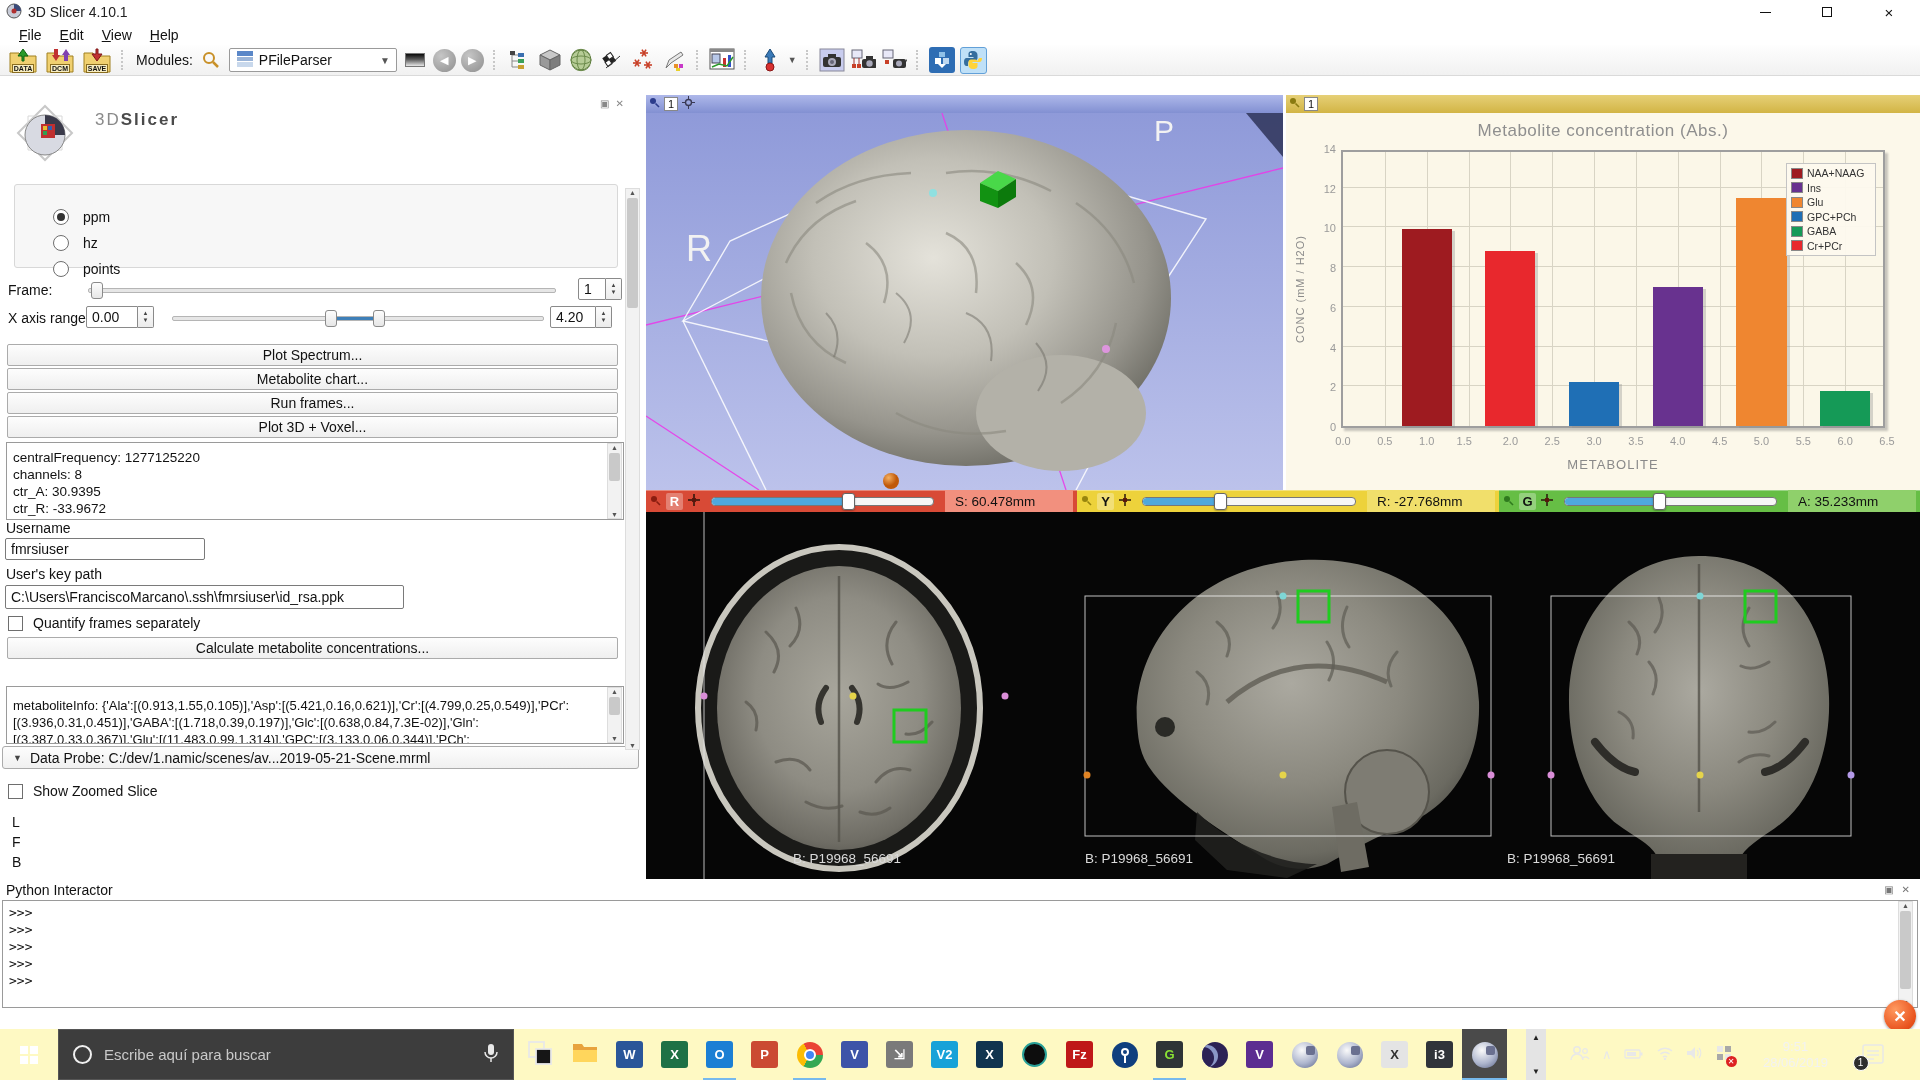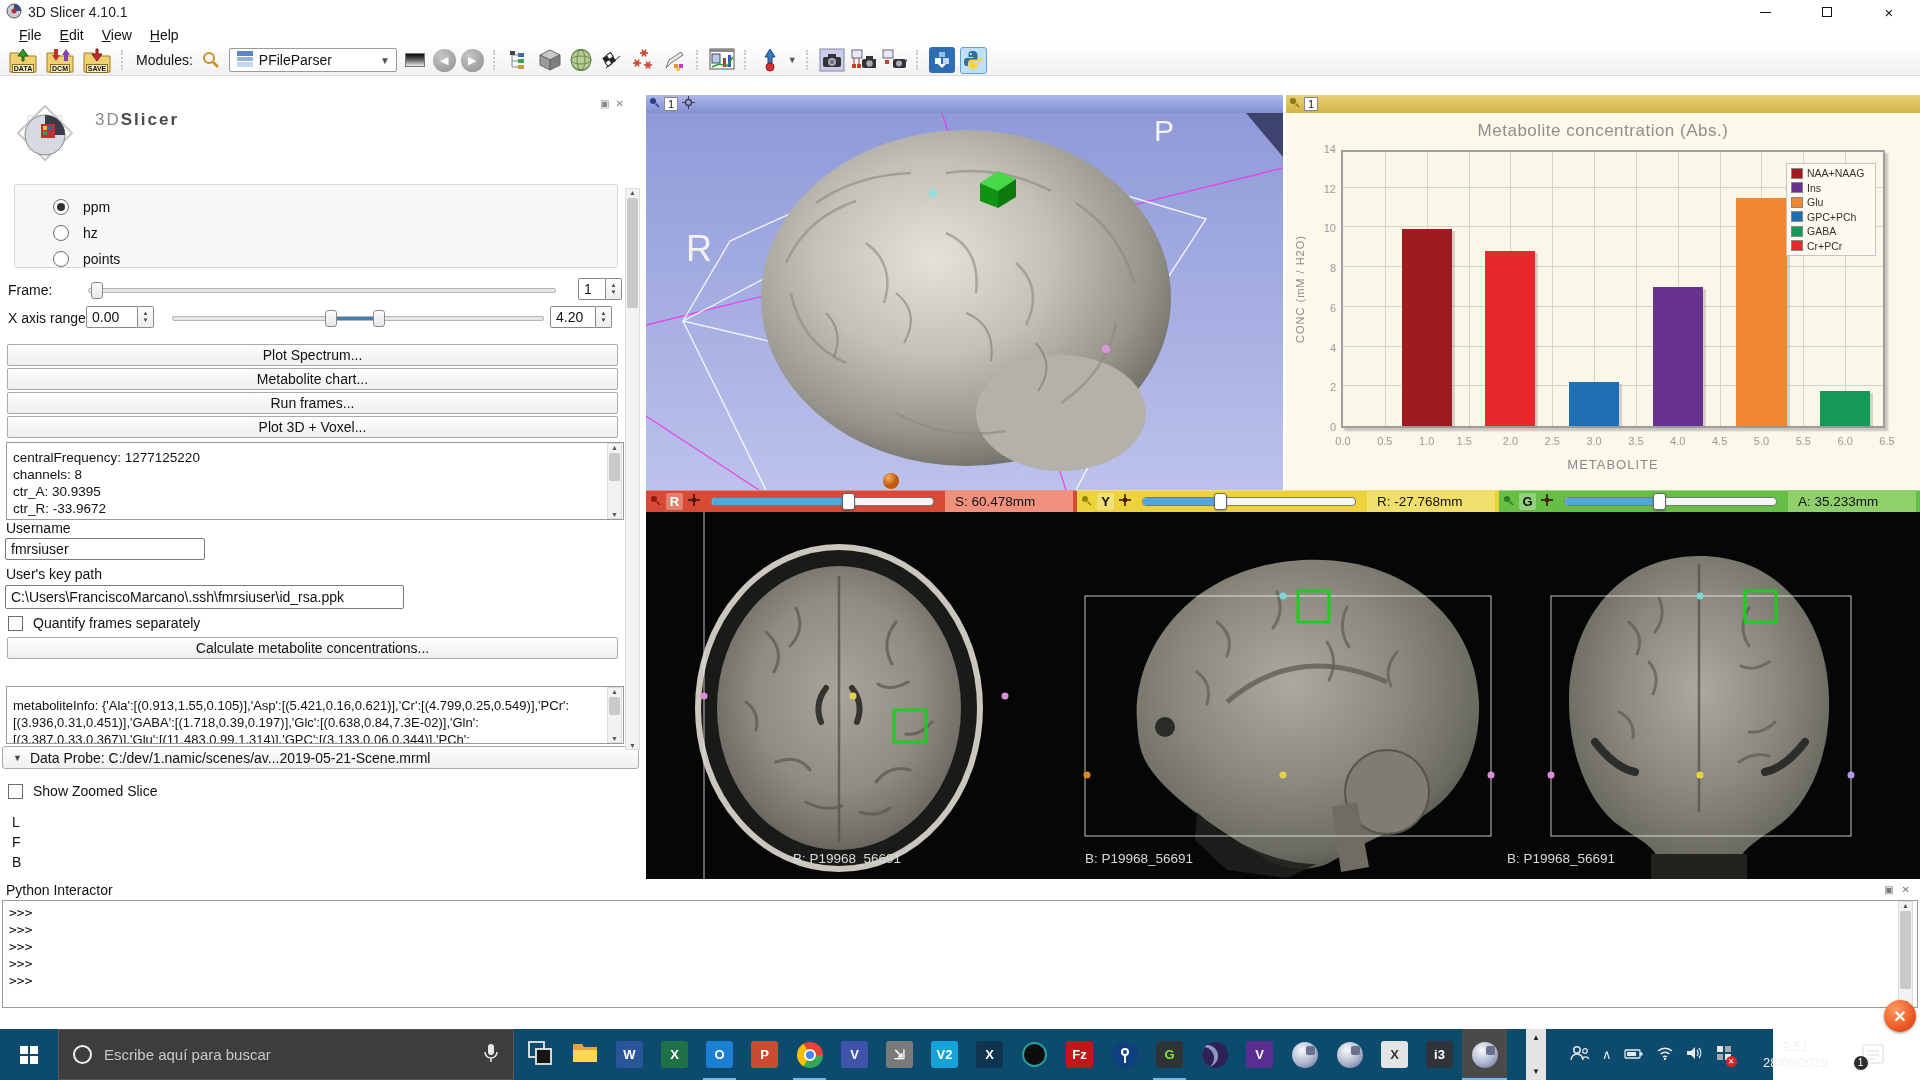--- a/index.html
+++ b/index.html
@@ -75,21 +75,21 @@
 .sb-letter{min-width:17px;height:17px;text-align:center;font-weight:bold;font-size:13px;line-height:17px;background:rgba(255,255,255,.3);border-radius:2px}
 .sb-slider{flex:1;position:relative;height:9px;background:#F6F6F6;border:1px solid #777;border-radius:4px;margin:0 6px}
 .sb-fill{position:absolute;left:0;top:0;bottom:0;background:#4FA8DC;border-radius:4px 0 0 4px}
 .sb-handle{position:absolute;top:-5px;width:13px;height:17px;background:#fff;border:1px solid #666;border-radius:3px;box-shadow:0 1px 2px rgba(0,0,0,.3)}
 .sb-val{height:100%;display:flex;align-items:center;padding:0 10px;font-size:13.5px;min-width:128px;color:#111}
 
 #pyLabel{position:absolute;left:6px;top:882px;font-size:14px;color:#111}
 #pyConsole{position:absolute;left:2px;right:2px;top:900px;height:108px;background:#fff;border:1px solid #9A9A9A;font-family:"DejaVu Sans Mono",monospace;font-size:13px;line-height:17px;padding:3px 6px}
 .pyicons{position:absolute;right:10px;top:884px;display:flex;gap:8px;color:#777;font-size:10px}
 
-#taskbar{position:absolute;left:0;top:1029px;width:1773px;height:51px;background:#0c4a6e;display:flex;align-items:stretch}
+#taskbar{position:absolute;left:0;top:1029px;width:1920px;height:51px;background:#fef9c3;display:flex;align-items:stretch}
 .startbtn{width:58px;display:flex;align-items:center;justify-content:center}
 .winlogo{display:grid;grid-template-columns:8px 8px;grid-template-rows:8px 8px;gap:2px}
 .winlogo span{background:#fff}
 #searchbox{width:456px;background:#3D3D3D;border:1px solid #555;display:flex;align-items:center;gap:12px;padding:0 14px;color:#C9C9C9;font-size:15px}
 .cortana{width:19px;height:19px;border:2px solid #F0F0F0;border-radius:50%;flex:none}
 #tbApps{display:flex;align-items:stretch;margin-left:3px}
 .slot{width:45px;position:relative;display:flex;align-items:center;justify-content:center}
 .slot.active{background:#4A4A4A}
 .run-ind{position:absolute;bottom:0;left:6px;right:6px;height:2.5px;background:#76B9ED}
 .slot.active .run-ind{left:0;right:0}
@@ -338,21 +338,21 @@
           <rect x="34" y="24" width="4" height="4" fill="#3060B0"></rect>
           <rect x="29" y="29" width="4" height="4" fill="#30A050"></rect>
         </svg>
     </div>
     <div class="abs logo-text" style="left:95px;top:34px"><span>3D</span><b>Slicer</b></div>
     <div class="abs panel-mini" style="left:600px;top:22px;display:flex;gap:6px">
       <span>▣</span>
       <span>✕</span>
     </div>
 
-    <div class="abs groupbox" style="left:14px;top:108px;width:604px;height:84px;padding-top:9px" id="radioBox">
+    <div class="abs groupbox" style="left:14px;top:108px;width:604px;height:84px;padding-top:19px" id="radioBox">
         <div class="radrow">
           <span class="rad sel"></span>
           <span class="fieldlabel">ppm</span>
         </div>
         <div class="radrow">
           <span class="rad"></span>
           <span class="fieldlabel">hz</span>
         </div>
         <div class="radrow">
           <span class="rad"></span>

